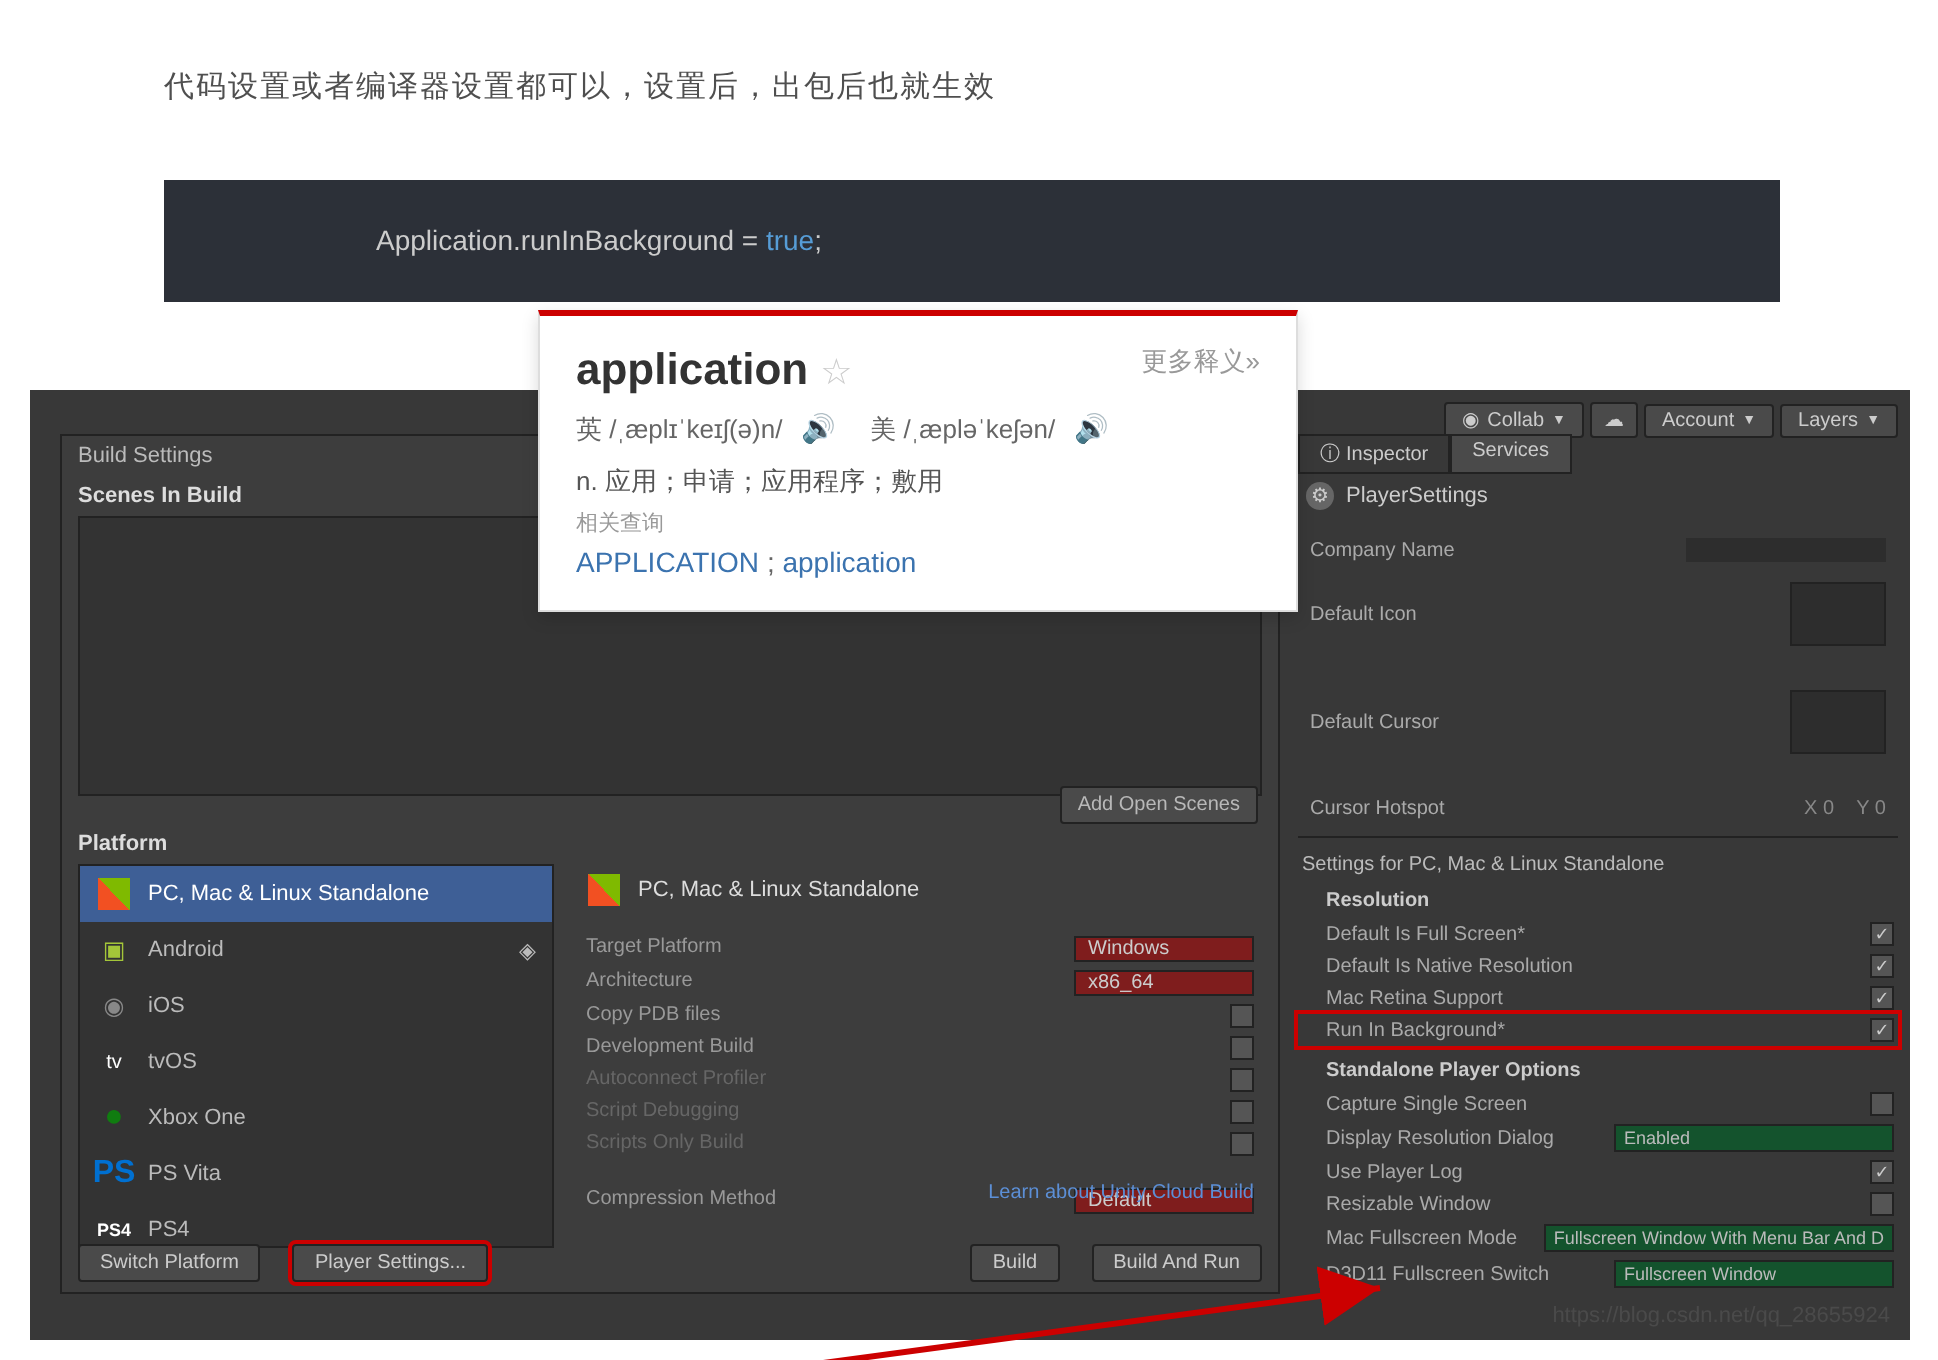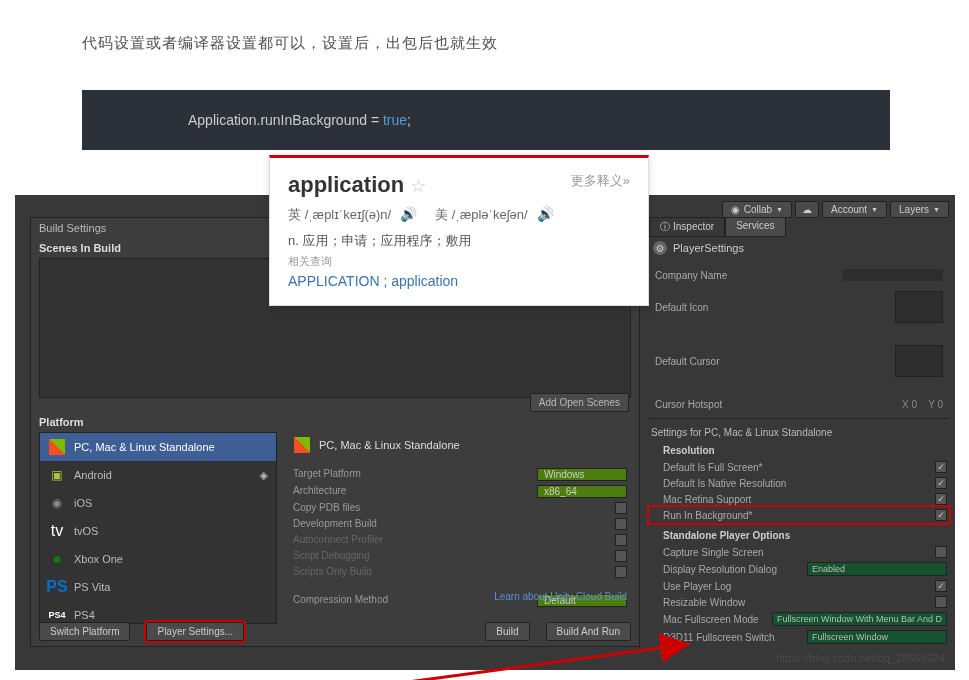--- a/index.html
+++ b/index.html
@@ -31,28 +31,28 @@
 .lp-body{margin:4px 8px;height:140px;background:#333;border:1px solid #222}
 .lp-addbtn{position:absolute;right:10px;top:175px;font-size:10px;background:#4a4a4a;padding:3px 8px;border:1px solid #222;border-radius:2px}
 .lp-plat{position:absolute;left:8px;top:198px;font-size:11px;color:#ddd;font-weight:bold}
 .platlist{position:absolute;left:8px;top:214px;width:238px;height:192px;background:#333;border:1px solid #222;overflow:hidden}
 .plitem{display:flex;align-items:center;gap:8px;padding:5px 8px;color:#bbb;font-size:11px}
 .plitem.sel{background:#3e5f96;color:#fff}
 .plico{width:18px;height:18px;display:flex;align-items:center;justify-content:center;font-size:12px}
 .pl-win{background:linear-gradient(45deg,#f25022 50%,#7fba00 50%);width:16px;height:16px}
 .pl-and{color:#a4c639}
 .pl-ios{color:#888}
-.pl-tv{color:#fff;font-weight:normal;font-size:16px}
+.pl-tv{color:#fff;font-weight:normal;font-size:10px}
 .pl-xb{color:#107c10;font-size:16px}
 .pl-psv{color:#0070d1;font-size:16px;font-weight:bold}
 .pl-ps4{color:#fff;font-size:9px;font-weight:bold}
 .platdetail{position:absolute;left:258px;top:214px;width:342px;height:192px}
 .pd-head{display:flex;align-items:center;gap:8px;padding:4px;font-size:11px;color:#ddd}
 .pd-row{display:flex;justify-content:space-between;padding:2px 4px;font-size:10px;color:#999}
-.pd-row .val{background:#4d7c0f;padding:0 6px;color:#ccc;font-size:10px;min-width:90px;border:1px solid #222}
+.pd-row .val{background:#7f1d1d;padding:0 6px;color:#ccc;font-size:10px;min-width:90px;border:1px solid #222}
 .pd-row.disabled{color:#666}
 .pd-learn{position:absolute;bottom:22px;right:4px;font-size:10px;color:#5c8fd6;}
 .lp-foot{position:absolute;bottom:5px;left:8px;right:8px;display:flex;justify-content:space-between}
 .lp-foot .fb{display:flex;gap:16px}
 .fbtn{font-size:10px;background:#4a4a4a;padding:3px 10px;border:1px solid #222;color:#ccc;border-radius:2px}
 .fbtn.hl{outline:2px solid #c00}
 .rightpanel{position:absolute;left:634px;top:22px;width:300px;height:450px}
 .rp-tabs{display:flex;gap:0;font-size:10px}
 .rp-tab{background:#4a4a4a;padding:2px 10px;border:1px solid #222;color:#ccc}
 .rp-tab.act{background:#383838}

